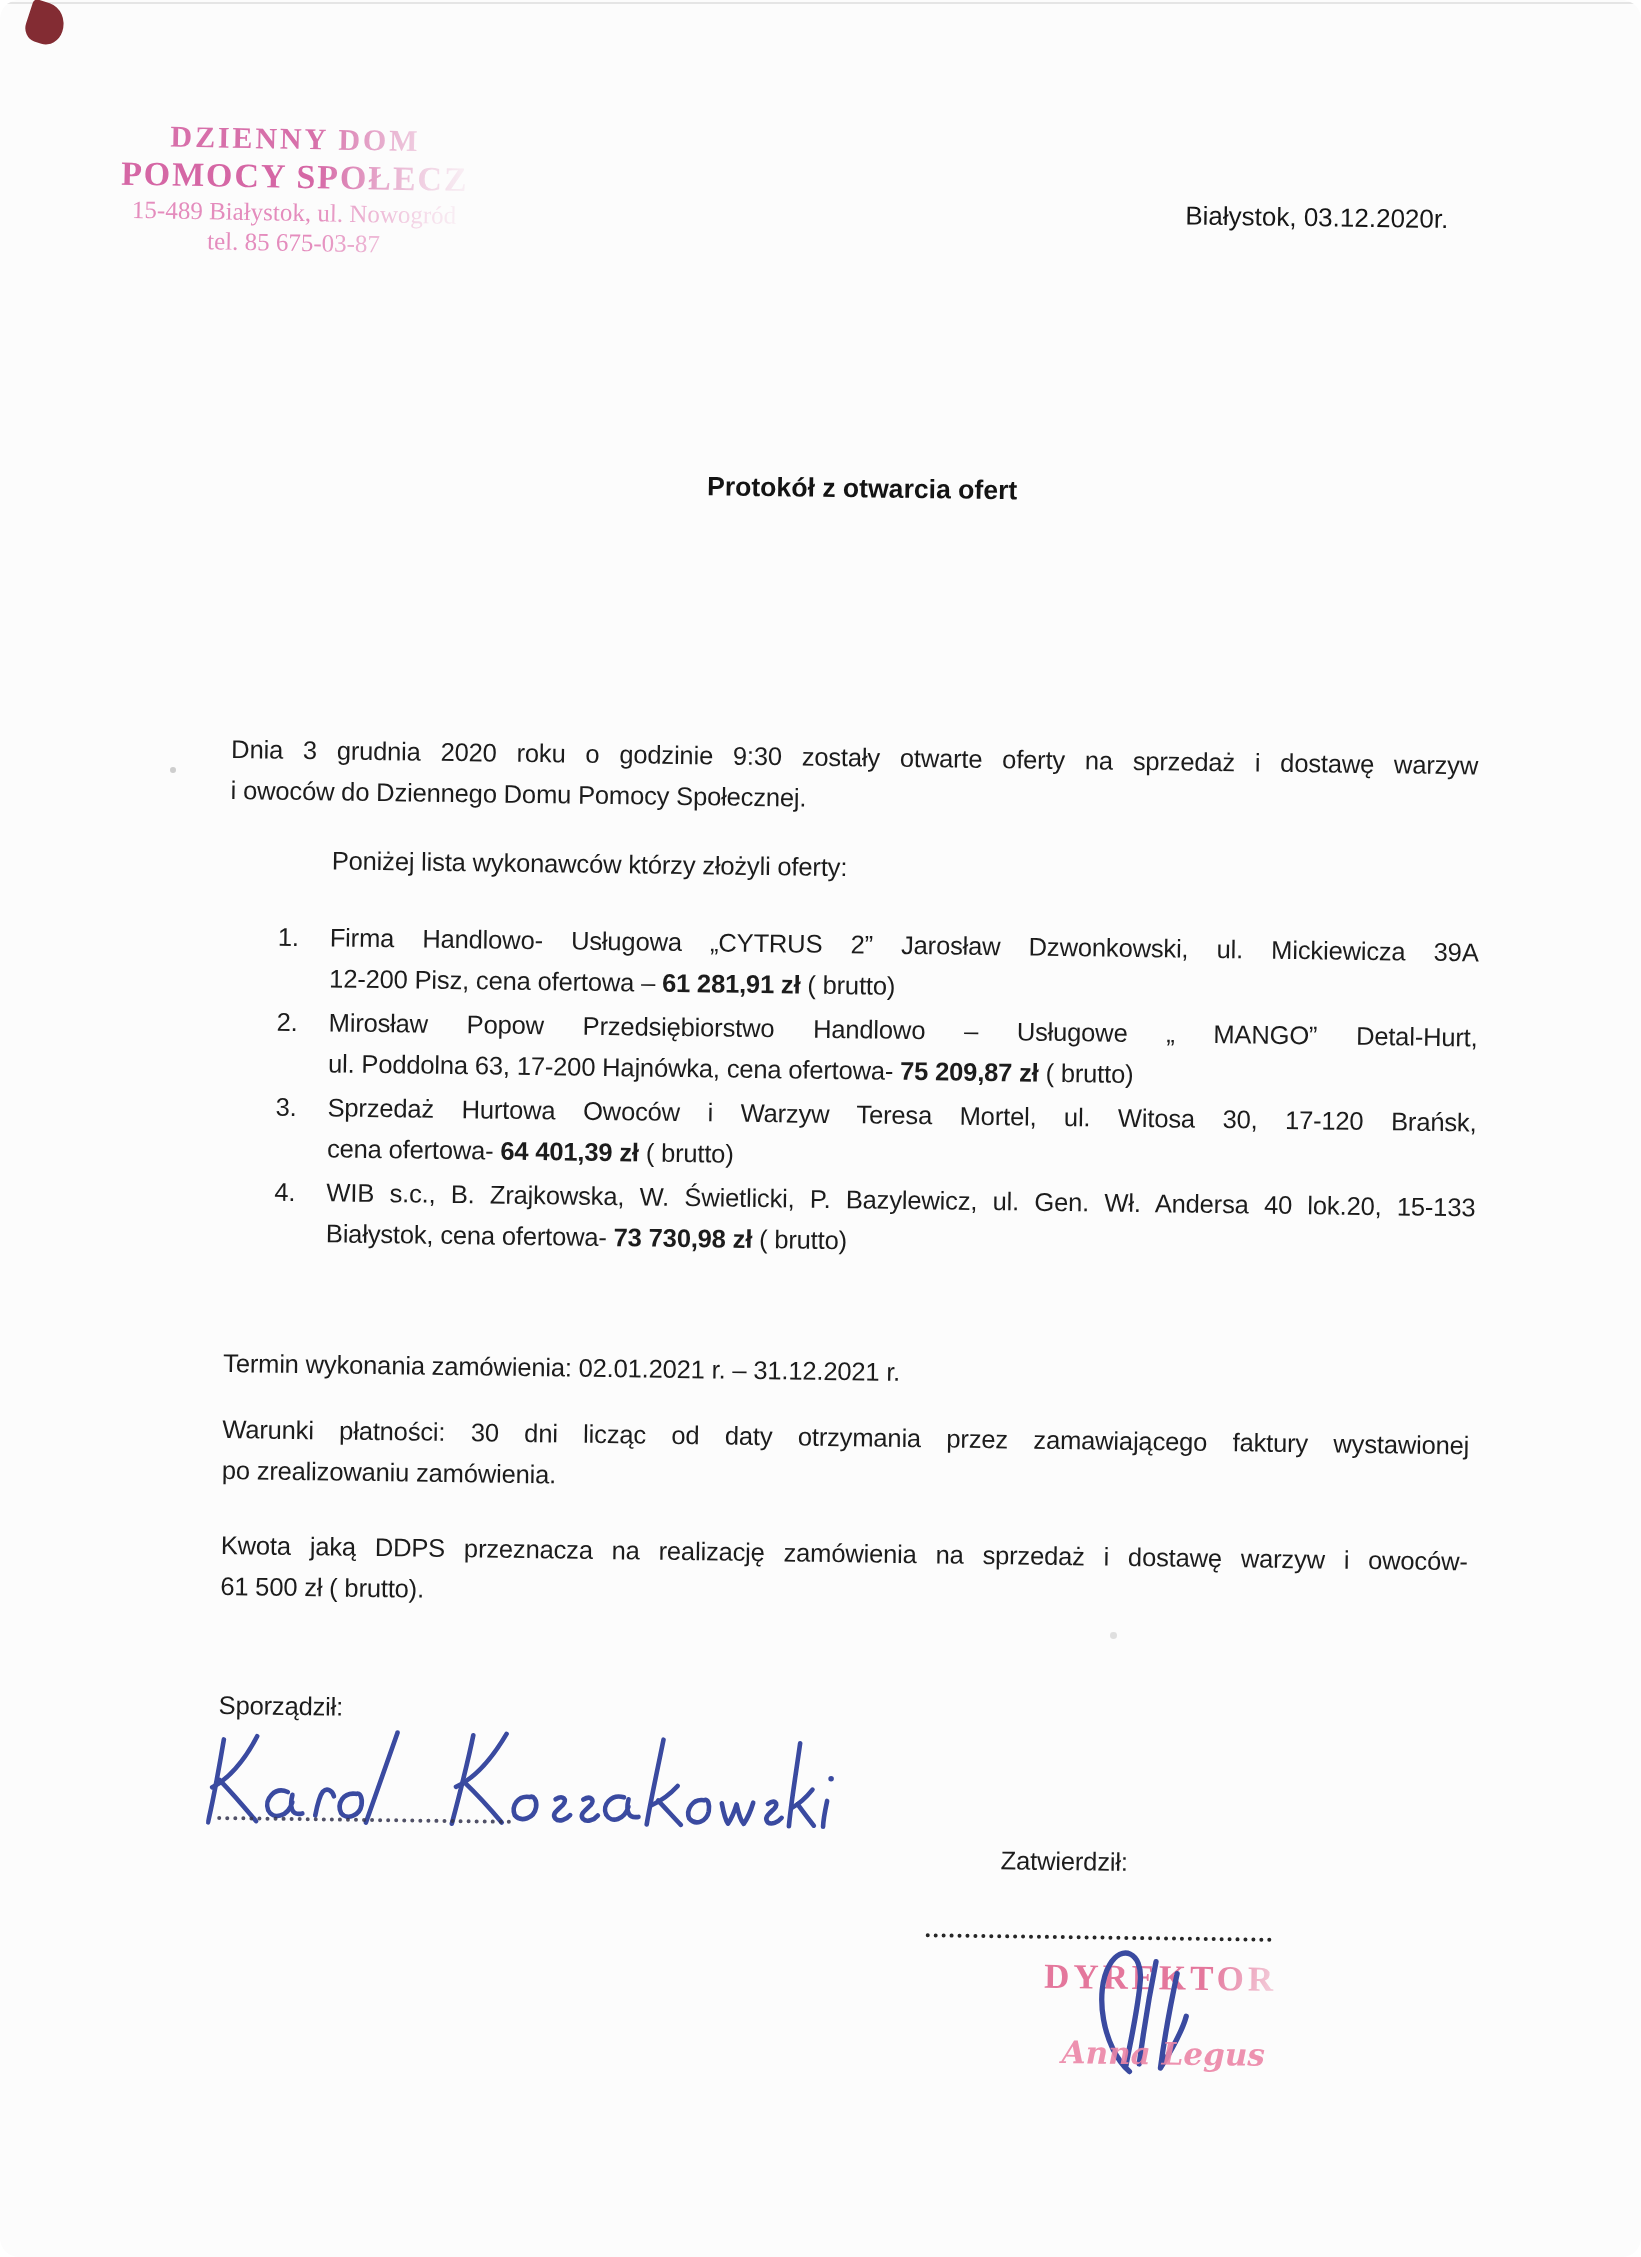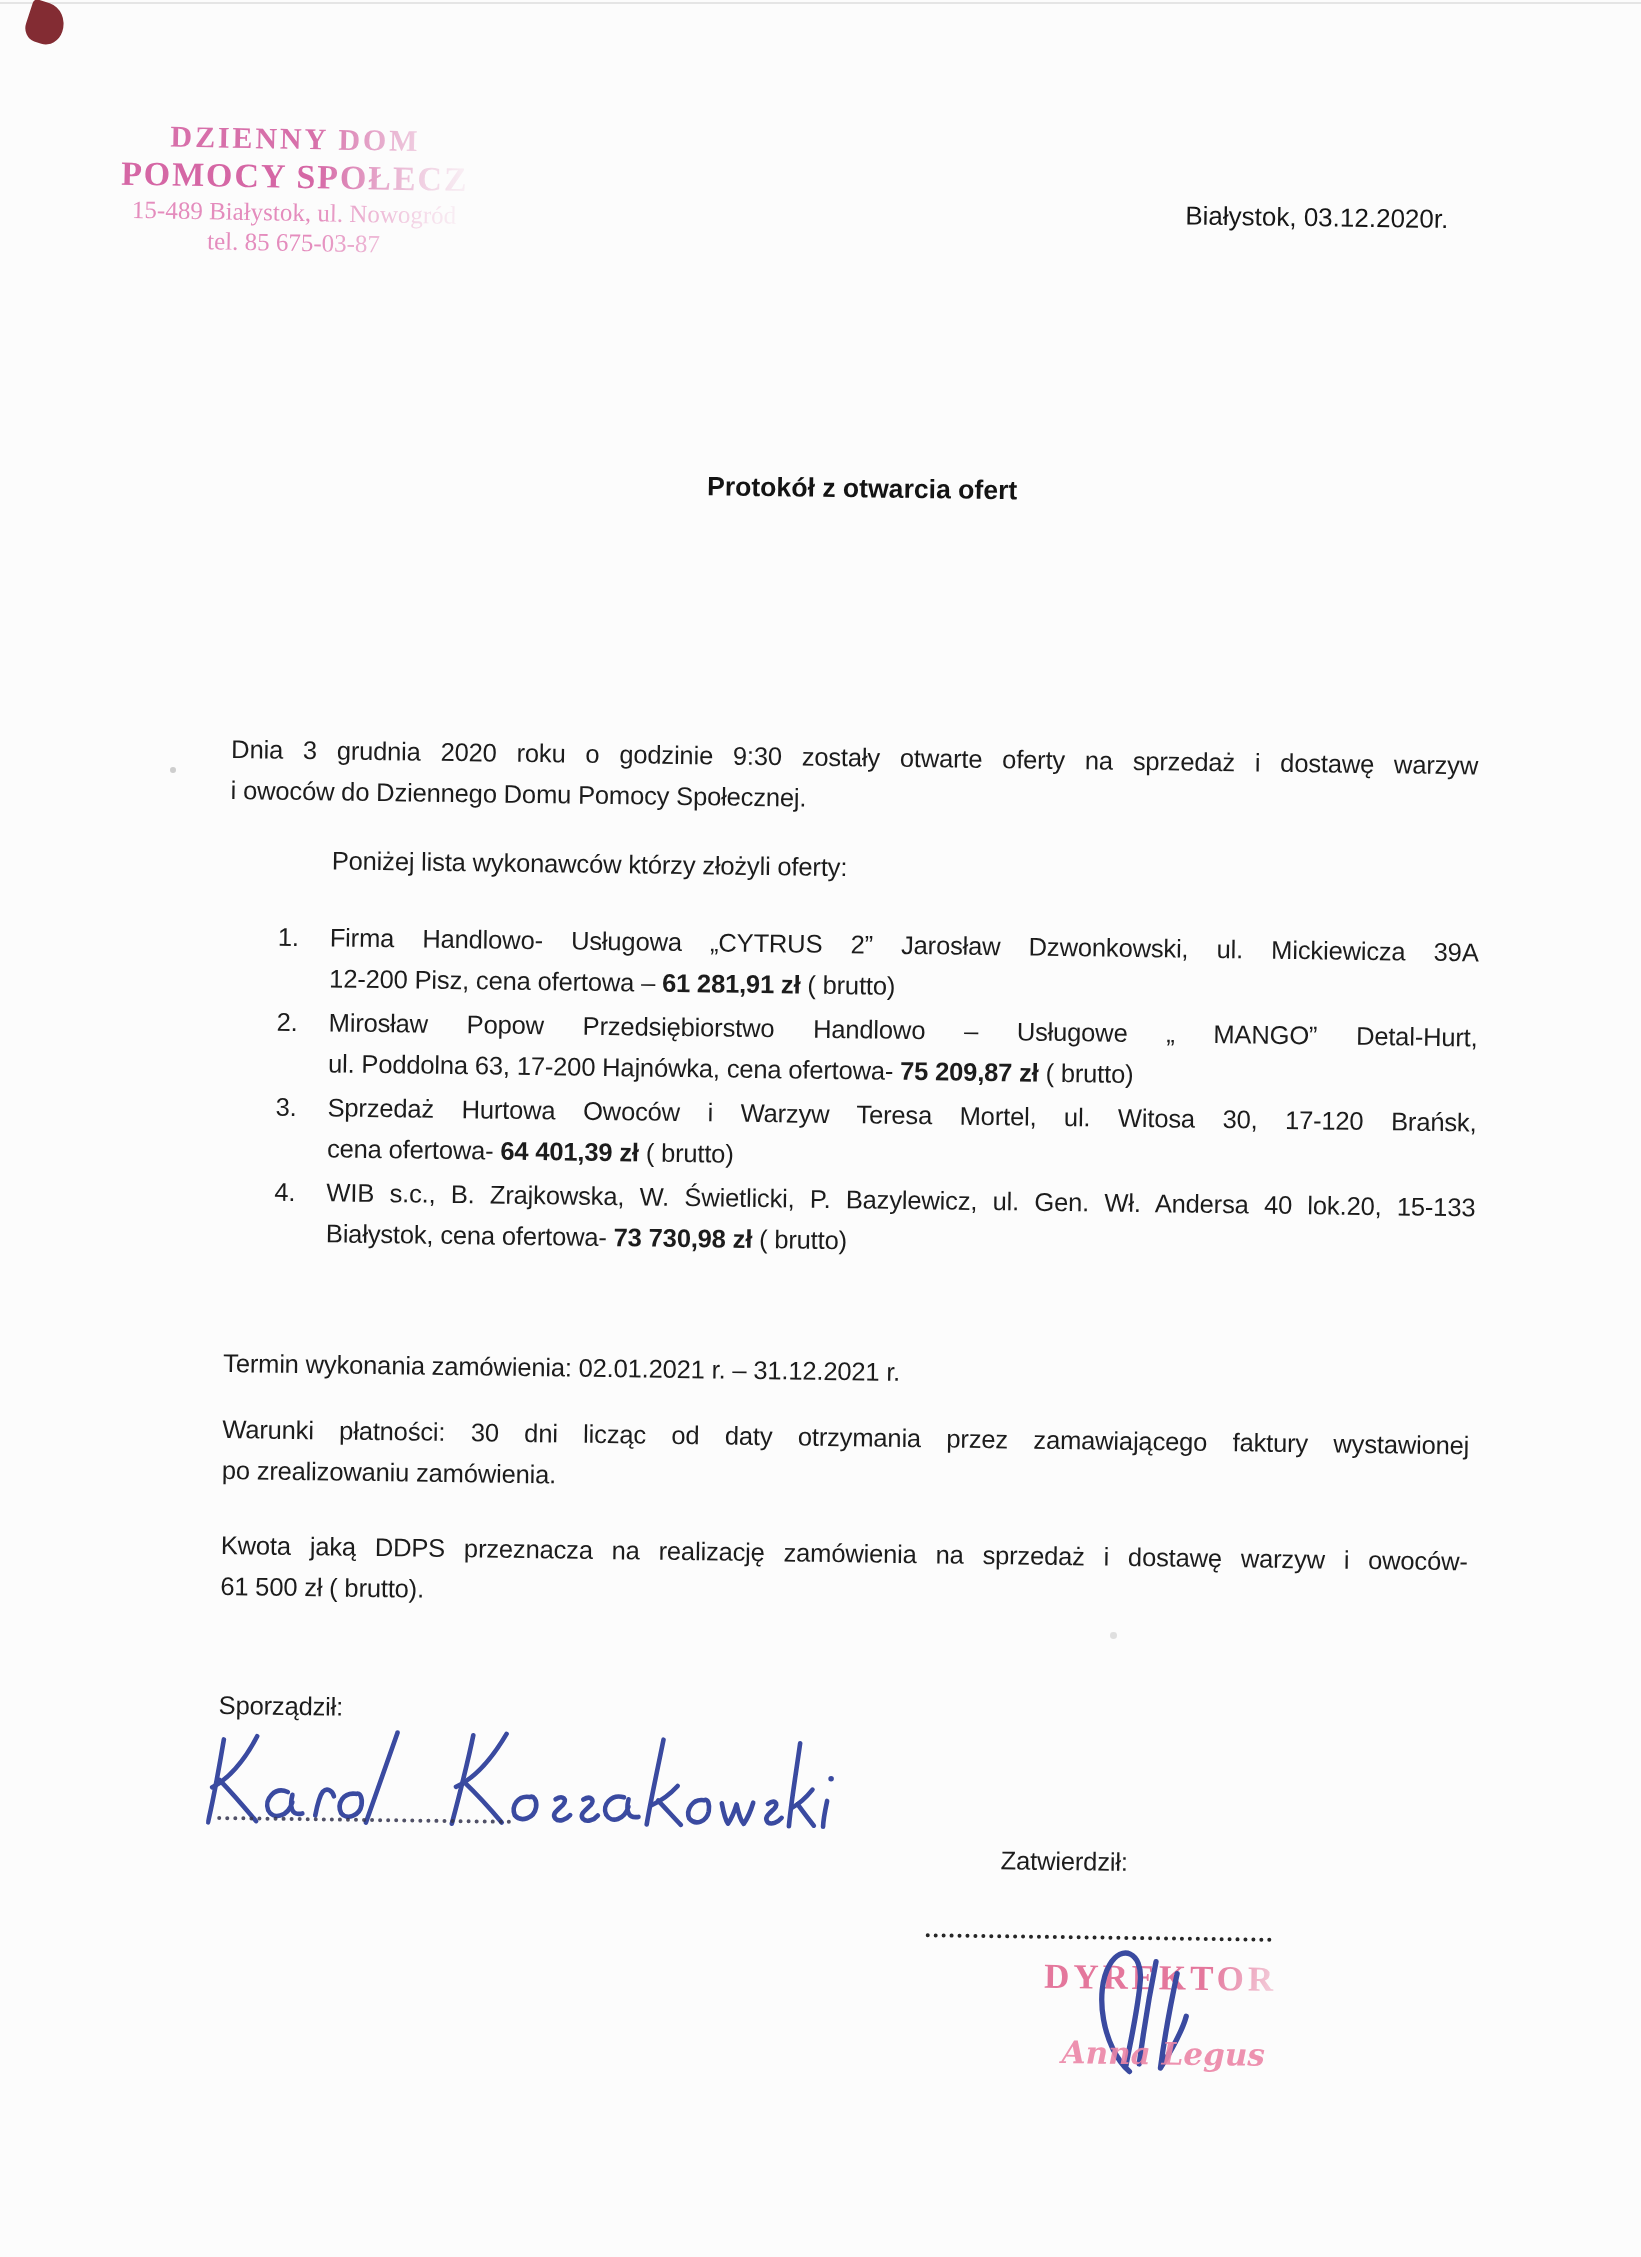--- a/index.html
+++ b/index.html
@@ -1,18 +1,18 @@
 <!DOCTYPE html>
 <html lang="pl"><head>
 <meta charset="utf-8">
 <style>
   html,body{margin:0;padding:0;background:#ffffff;}
   #page{
     position:relative;width:1641px;height:2257px;background:#fcfcfc;
-    font-family:"Liberation Sans",sans-serif;color:#1c1c1c;overflow:hidden;
+    font-family:"Liberation Sans",sans-serif;color:#1c1c1c;overflow:hidden;border-radius:19px;
   }
   .rot{position:absolute;left:0;top:0;width:1641px;height:2257px;
        transform:rotate(0.75deg);transform-origin:0 0;}
   .abs{position:absolute;}
   .body-text{font-size:25.6px;line-height:41px;letter-spacing:-0.2px;color:#1c1c1c;}
   .just-line{text-align:justify;text-align-last:justify;}
   .bold{font-weight:bold;}
 
   
   .stamp{

